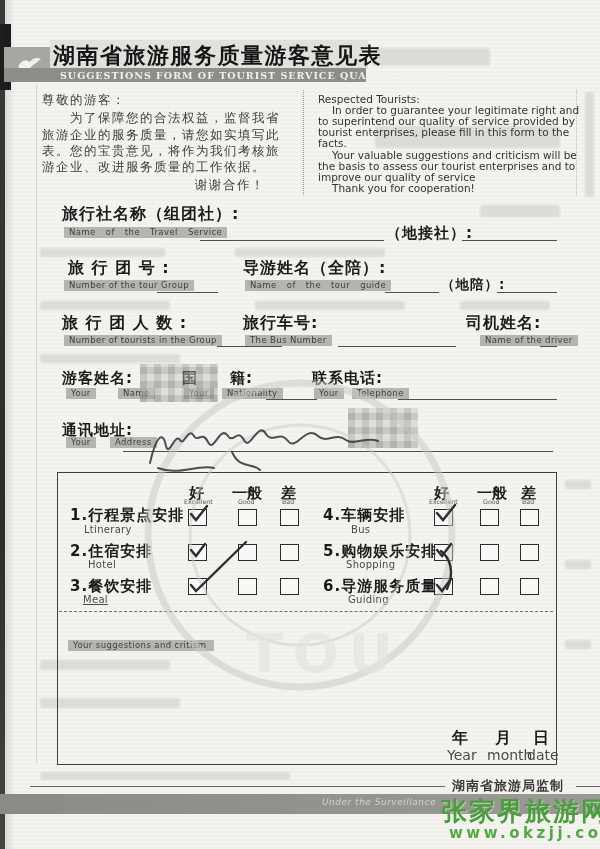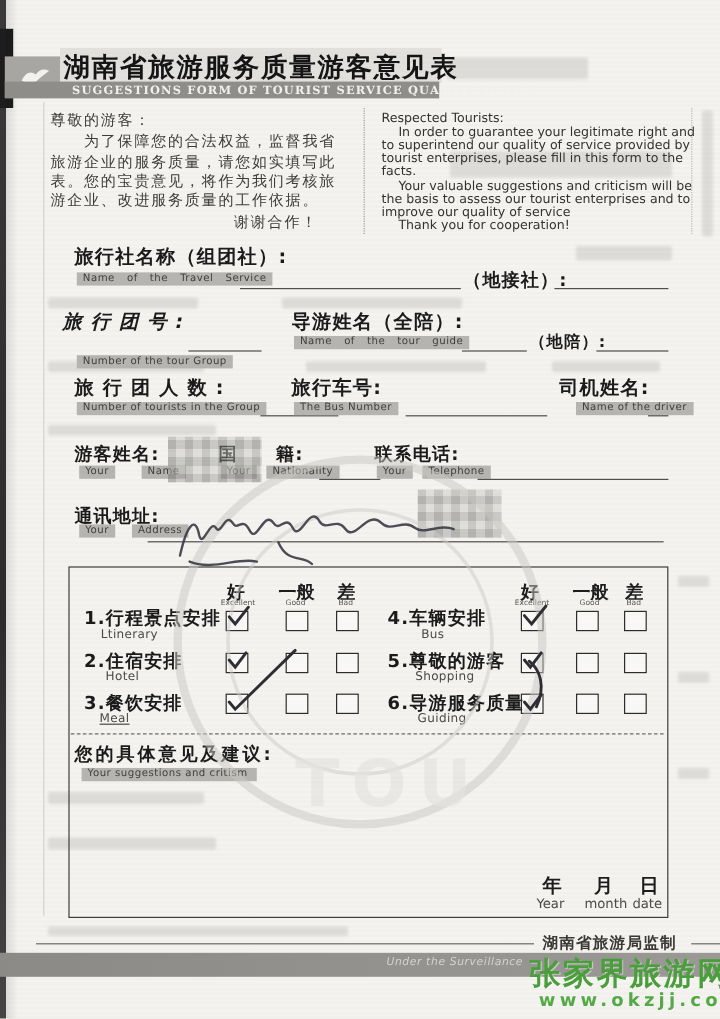--- a/index.html
+++ b/index.html
@@ -37,21 +37,21 @@
     repeating-linear-gradient(90deg, rgba(125,125,122,.35) 0 7px, rgba(210,210,205,.30) 7px 14px);}
   
   .rbox{left:57px;top:472px;width:498px;height:291px;border:1.6px solid #3e3e3a;}
   .hdr-cn{font-weight:bold;font-size:15px;color:#1d1d1d;white-space:nowrap;}
   .hdr-en{font-size:7px;color:#56554f;white-space:nowrap;transform:scale(.9);transform-origin:left top;}
   .item-en{font-size:10px;color:#4a4a47;letter-spacing:.3px;white-space:nowrap;}
   .cb{width:17px;height:15px;border:1.7px solid #2c2c2b;background:rgba(255,255,255,.45);}
   .dashsep{border-top:1.5px dashed #6f6e69;width:494px;height:0;}
   .sugg-cn{font-weight:bold;font-size:15px;letter-spacing:2.5px;color:#1b1b1b;white-space:nowrap;}
   .date-cn{font-weight:bold;font-size:16px;color:#1c1c1c;}
-  .date-en{font-size:11px;color:#4c4b47;}
+  .date-en{font-size:14px;color:#4c4b47;}
   
   .sup-line{border-top:1.2px solid #6a6965;height:0;}
   .sup-text{font-weight:bold;font-size:13px;color:#3a3935;letter-spacing:1px;white-space:nowrap;}
   .band{left:0;top:794px;width:600px;height:20px;background:linear-gradient(90deg,#8b8a87,#989document793 0);background:linear-gradient(90deg,#8b8a87,#9a9995);}
   .surv{font-size:9px;font-style:italic;color:#d4d3cf;letter-spacing:.5px;white-space:nowrap;}
   .site-name{font-family:"DejaVu Serif",serif;font-weight:bold;font-size:26px;color:#4a9e3c;letter-spacing:2px;white-space:nowrap;text-shadow:1px 1px 0 rgba(255,255,255,.45);}
   .site-url{font-weight:bold;font-size:15px;color:#54a947;letter-spacing:3.5px;white-space:nowrap;}
   svg.overlay{position:absolute;left:0;top:0;pointer-events:none;}
 </style>
 </head>
@@ -118,22 +118,22 @@
 
   <div>
     <div class="abs cnlabel big" style="left:62px;top:204px;text-align:center;">旅行社名称（组团社）:</div>
     <div class="abs sub w" style="left:64px;top:227px;">Name of the Travel Service</div>
     <div class="abs fline" style="left:200px;top:240px;width:184px;"></div>
     <div class="abs cnlabel" style="left:386px;top:224px;">（地接社）:</div>
     <div class="abs fline" style="left:462px;top:240px;width:95px;"></div>
   </div>
 
   <div>
-    <div class="abs cnlabel big" style="left:52px;top:258px;font-style:italic;">旅 行 团 号 :</div>
-    <div class="abs sub" style="left:64px;top:280px;margin-top:16px;">Number of the tour Group</div>
+    <div class="abs cnlabel big" style="left:68px;top:258px;">旅 行 团 号 :</div>
+    <div class="abs sub" style="left:64px;top:280px;">Number of the tour Group</div>
     <div class="abs fline" style="left:157px;top:292px;width:61px;"></div>
     <div class="abs cnlabel big" style="left:243px;top:258px;">导游姓名（全陪）:</div>
     <div class="abs sub w" style="left:245px;top:280px;">Name of the tour guide</div>
     <div class="abs fline" style="left:385px;top:292px;width:54px;"></div>
     <div class="abs cnlabel sm" style="left:441px;top:276px;">（地陪）:</div>
     <div class="abs fline" style="left:497px;top:292px;width:60px;"></div>
   </div>
 
   <div>
     <div class="abs cnlabel big" style="left:62px;top:313px;">旅 行 团 人 数 :</div>
@@ -190,21 +190,21 @@
 
     <div class="abs cnlabel" style="left:70px;top:506px;"><span>1.</span><span>行程景点安排</span></div>
     <div class="abs item-en" style="left:84px;top:524px;">Ltinerary</div>
     <div class="abs cnlabel" style="left:70px;top:542px;"><span>2.</span><span>住宿安排</span></div>
     <div class="abs item-en" style="left:88px;top:559px;">Hotel</div>
     <div class="abs cnlabel" style="left:70px;top:577px;"><span>3.</span><span>餐饮安排</span></div>
     <div class="abs item-en" style="left:83px;top:594px;text-decoration:underline;">Meal</div>
 
     <div class="abs cnlabel" style="left:323px;top:506px;"><span>4.</span><span>车辆安排</span></div>
     <div class="abs item-en" style="left:351px;top:524px;">Bus</div>
-    <div class="abs cnlabel" style="left:323px;top:542px;"><span>5.</span><span>尊敬的游客</span></div>
+    <div class="abs cnlabel" style="left:323px;top:542px;"><span>5.</span><span>购物娱乐安排</span></div>
     <div class="abs item-en" style="left:346px;top:559px;">Shopping</div>
     <div class="abs cnlabel" style="left:323px;top:577px;"><span>6.</span><span>导游服务质量</span></div>
     <div class="abs item-en" style="left:348px;top:594px;">Guiding</div>
 
     <div class="abs cb" style="left:188px;top:509px;"></div>
     <div class="abs cb" style="left:238px;top:509px;"></div>
     <div class="abs cb" style="left:280px;top:509px;"></div>
     <div class="abs cb" style="left:188px;top:544px;"></div>
     <div class="abs cb" style="left:238px;top:544px;"></div>
     <div class="abs cb" style="left:280px;top:544px;"></div>
@@ -217,21 +217,20 @@
     <div class="abs cb" style="left:520px;top:509px;"></div>
     <div class="abs cb" style="left:434px;top:544px;"></div>
     <div class="abs cb" style="left:480px;top:544px;"></div>
     <div class="abs cb" style="left:520px;top:544px;"></div>
     <div class="abs cb" style="left:434px;top:578px;"></div>
     <div class="abs cb" style="left:480px;top:578px;"></div>
     <div class="abs cb" style="left:520px;top:578px;"></div>
   </div>
 
   <div class="abs dashsep" style="left:59px;top:611px;"></div>
-  <div class="abs sugg-cn" style="left:62px;top:619px;">您的具体意见及建议:</div>
   <div class="abs sub" style="left:68px;top:640px;width:136px;text-align:left;">Your suggestions and critism</div>
   <div class="abs" style="left:62px;top:655px;width:490px;height:70px;"></div>
 
   <div>
     <div class="abs date-cn" style="left:452px;top:728px;">年</div>
     <div class="abs date-en" style="left:447px;top:747px;">Year</div>
     <div class="abs date-cn" style="left:495px;top:728px;">月</div>
     <div class="abs date-en" style="left:487px;top:747px;">month</div>
     <div class="abs date-cn" style="left:533px;top:728px;">日</div>
     <div class="abs date-en" style="left:527px;top:747px;">date</div>

